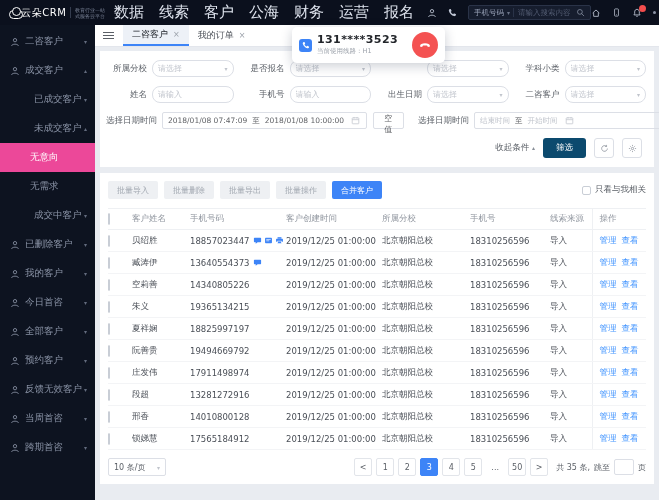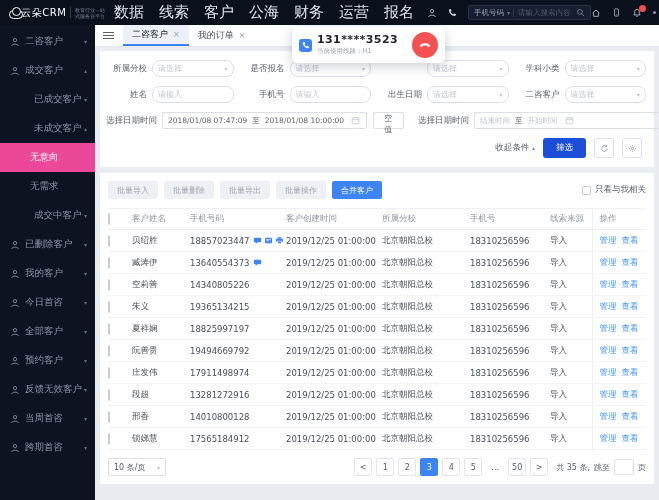--- a/index.html
+++ b/index.html
@@ -67,21 +67,21 @@
   .range .val { color:#606266; white-space:nowrap; }
   .range .ph { color:#c0c4cc; white-space:nowrap; }
   .range .zhi { color:#606266; }
   .range .cal { color:#c0c4cc; display:flex; margin-left:2px; }
   .range.r1 { width:212px; }
   .range.r2 { width:190px; }
   .empty-btn { height:17px; padding:0 7px; margin-left:6px; border:1px solid #dcdfe6; border-radius:2px; font-size:8px; color:#606266; background:#fff; cursor:pointer; font-family:inherit; }
   .ftoolbar { display:flex; justify-content:flex-end; align-items:center; gap:8px; padding:9px 4px 9px 0; }
   .collapse { font-size:8.5px; color:#5a5f66; cursor:pointer; }
   .collapse .up { font-size:6px; color:#8a9099; }
-  .filter-btn { height:20px; padding:0 13px; background:#1d4ed8; color:#fff; border:none; border-radius:3px; font-size:8.5px; cursor:pointer; font-family:inherit; }
+  .filter-btn { height:20px; padding:0 13px; background:#0c4a6e; color:#fff; border:none; border-radius:3px; font-size:8.5px; cursor:pointer; font-family:inherit; }
   .sq-btn { width:20px; height:20px; border:1px solid #dcdfe6; border-radius:3px; background:#fff; display:flex; align-items:center; justify-content:center; color:#8a9099; cursor:pointer; }
 
   
   .tpanel { margin:6px 5px 0 5px; background:#fff; padding:8px 8px 4px 8px; }
   .actions { display:flex; align-items:center; gap:6px; }
   .batch { height:18px; padding:0 9px; background:#eef0f3; color:#a2a8b1; font-size:8px; border:none; border-radius:2px; cursor:pointer; font-family:inherit; }
   .merge { height:18px; padding:0 9px; background:#3d84f7; color:#fff; font-size:8px; border:none; border-radius:2px; cursor:pointer; font-family:inherit; }
   .only-mine { margin-left:auto; display:flex; align-items:center; gap:4px; color:#5a5f66; font-size:8.5px; }
   .cbx { width:9px; height:9px; border:1px solid #c9ced6; border-radius:2px; background:#fff; flex-shrink:0; cursor:pointer; }
   table { width:100%; border-collapse:collapse; margin-top:9px; font-size:8.5px; table-layout:fixed; }

